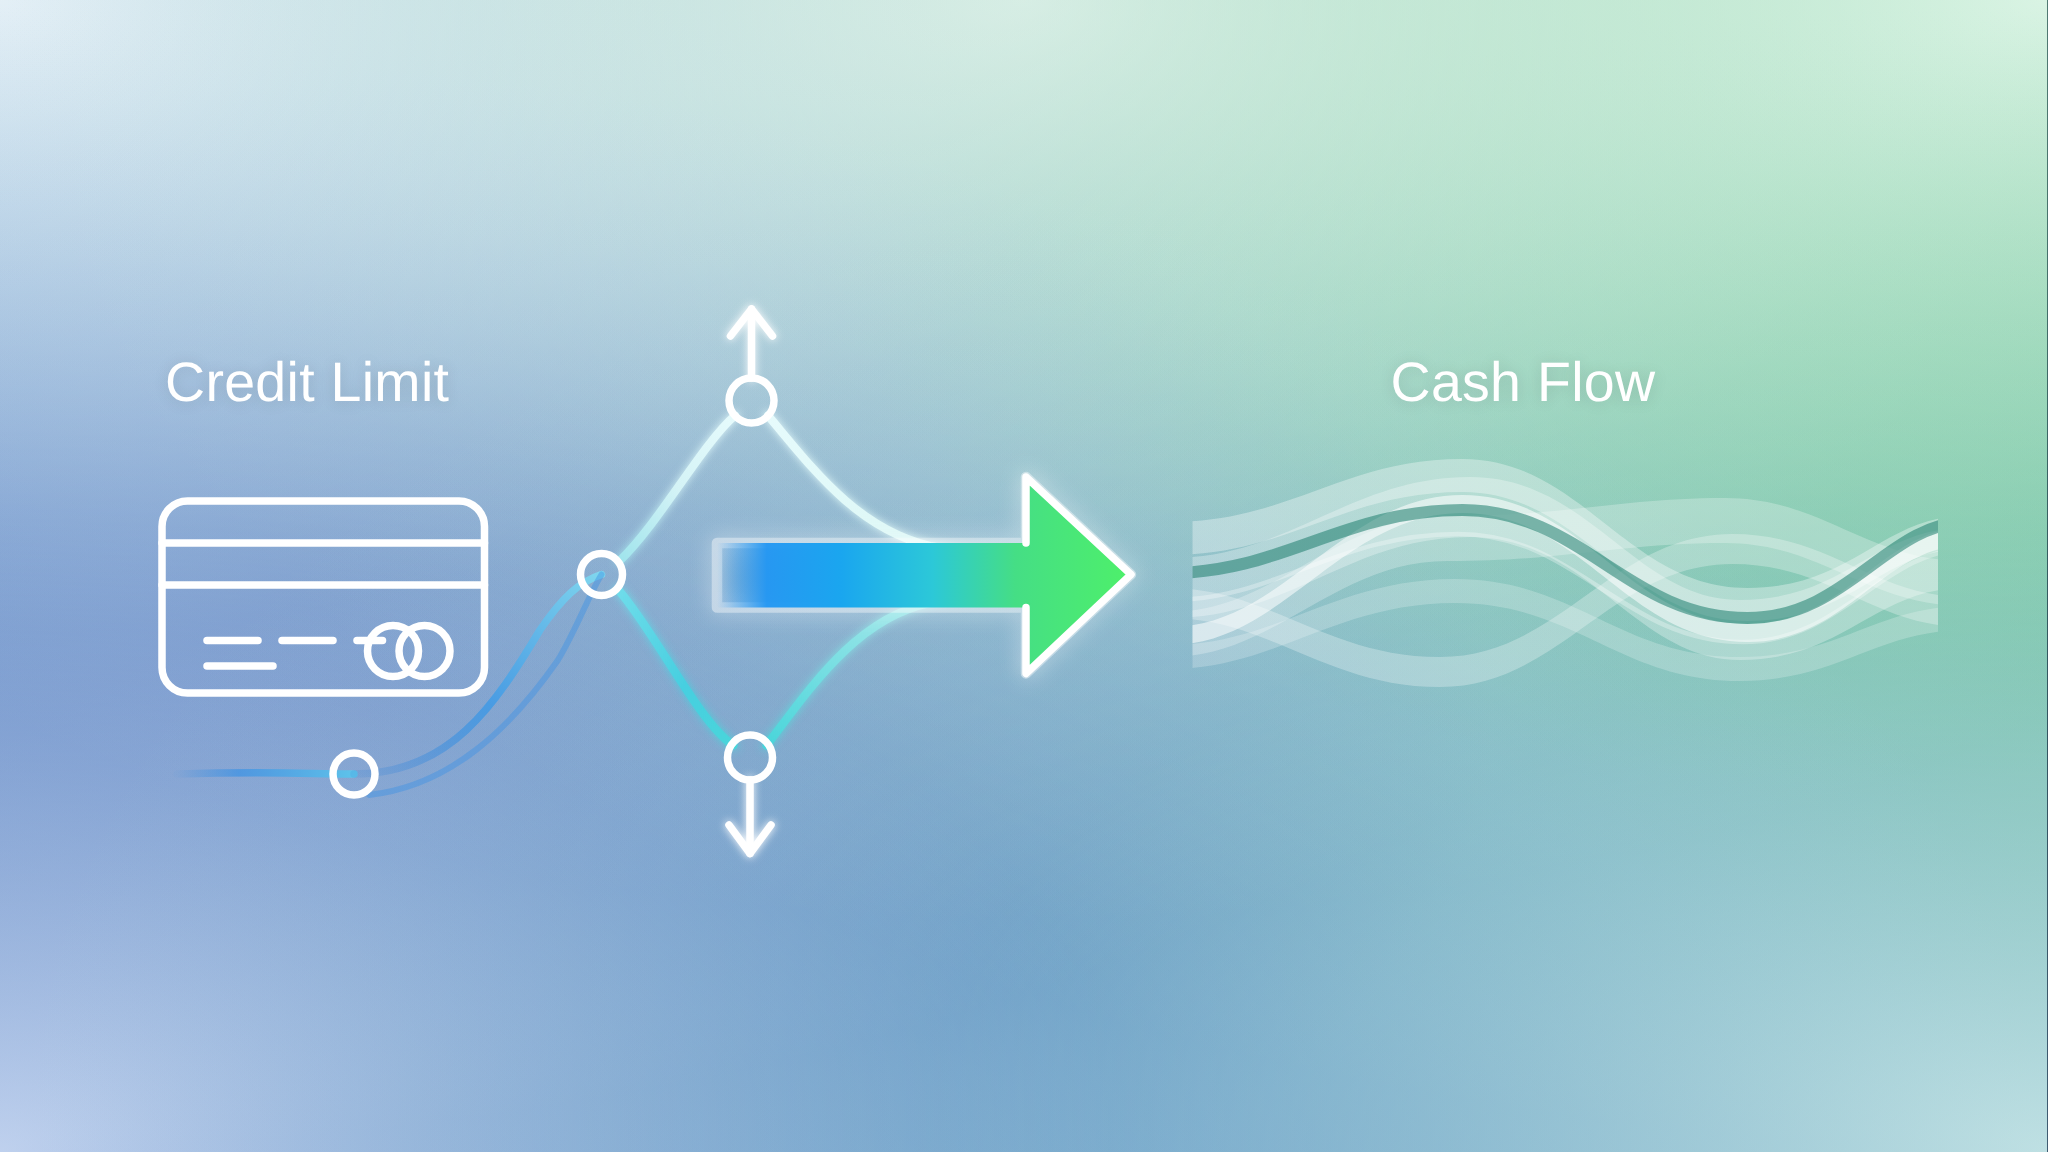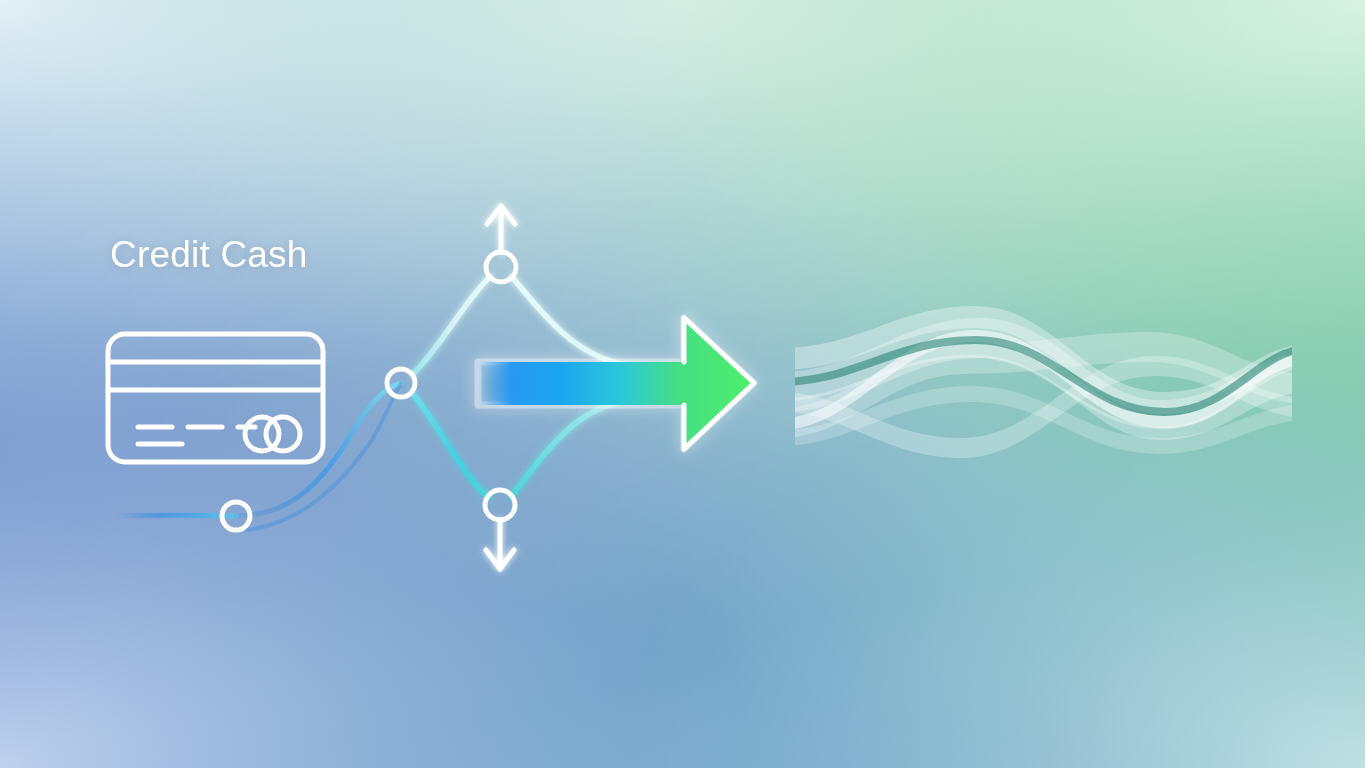--- a/index.html
+++ b/index.html
@@ -260,15 +260,16 @@
                C 1085,428 1055,342 975,342 C 895,342 855,430 780,430 Z" fill="#ffffff" opacity="0.55"></path>
 
       <path d="M 780,382 C 855,382 895,340 975,340 C 1055,340 1085,412 1165,412
                C 1232,412 1258,348 1312,348" fill="none" stroke="#1e7d6e" stroke-opacity="0.55" stroke-width="8" stroke-linecap="round"></path>
 
       <path d="M 780,400 C 850,400 892,356 972,356 C 1052,356 1082,428 1162,428
                C 1228,428 1256,366 1312,366" fill="none" stroke="#ffffff" stroke-opacity="0.30" stroke-width="3"></path>
     </g>
   </svg>
 
-  <div class="label" id="label-left">Credit Cash</div>
+  <div class="label" id="label-left">Credit Limit</div>
+  <div class="label" id="label-right">Cash Flow</div>
 
 </div>
 
 </body></html>

